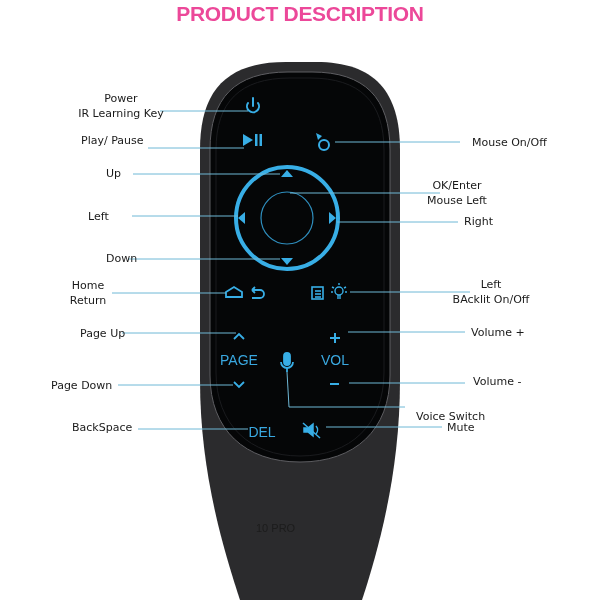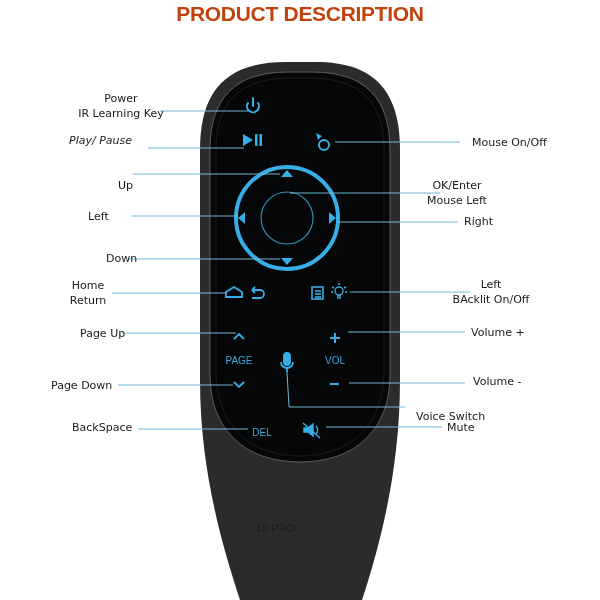--- a/index.html
+++ b/index.html
@@ -1,21 +1,21 @@
 <!DOCTYPE html>
 <html><head>
 <meta charset="utf-8">
 <style>
   html, body { margin: 0; padding: 0; }
   body { width: 600px; height: 600px; background: #ffffff; position: relative; overflow: hidden; font-family: "Liberation Sans", sans-serif; }
-  .title { position: absolute; left: 0; width: 600px; top: 2px; text-align: center; font-family: "Liberation Sans", sans-serif; font-weight: bold; font-size: 21px; color: #c2410c; letter-spacing: -0.3px; }
+  .title { position: absolute; left: 0; width: 600px; top: 2px; text-align: center; font-family: "Liberation Sans", sans-serif; font-weight: bold; font-size: 21px; color: #ec4899; letter-spacing: -0.3px; }
   .stage { position: absolute; left: 0; top: 0; width: 600px; height: 600px; }
   .lbl { position: absolute; font-family: "DejaVu Sans", sans-serif; font-size: 11px; color: #1a1a1a; line-height: 15px; white-space: nowrap; }
   .lbl.c { text-align: center; transform: translateX(-50%); }
-  .key-text { position: absolute; font-family: "Liberation Sans", sans-serif; font-size: 10px; color: #3aa8e0; transform: translate(-50%, -50%); }
+  .key-text { position: absolute; font-family: "Liberation Sans", sans-serif; font-size: 14px; color: #3aa8e0; transform: translate(-50%, -50%); }
   .logo { position: absolute; left: 256px; top: 522px; font-family: "Liberation Sans", sans-serif; font-size: 11px; color: #1c1c1c; }
 </style>
 </head>
 <body>
 
 <div class="title">PRODUCT DESCRIPTION</div>
 
 <svg class="stage" width="600" height="600" viewBox="0 0 600 600">
 
   <path d="M286 62 C 225 62, 200 92, 200 150 L 200 380 C 200 470, 222 545, 240 600 L 362 600 C 380 545, 400 470, 400 380 L 400 150 C 400 92, 375 62, 316 62 Z" fill="#2b2b2d"></path>
@@ -113,23 +113,23 @@
 
 <span class="key-text" style="left:239px; top:360px;">PAGE</span>
 <span class="key-text" style="left:335px; top:360px;">VOL</span>
 <span class="key-text" style="left:262px; top:432px;">DEL</span>
 <span class="logo">10 PRO</span>
 
 <div class="lbl c" style="left:121px; top:91px;">
   <div>Power</div>
     <div>IR Learning Key</div>
 </div>
-<div class="lbl" style="left:69px; top:133px;font-style:italic;">Play/ Pause</div>
+<div class="lbl" style="left:81px; top:133px;">Play/ Pause</div>
 <div class="lbl" style="left:472px; top:135px;">Mouse On/Off</div>
-<div class="lbl" style="left:118px; top:166px;margin-top:12px;">Up</div>
+<div class="lbl" style="left:106px; top:166px;">Up</div>
 <div class="lbl c" style="left:457px; top:178px;">
   <div>OK/Enter</div>
     <div>Mouse Left</div>
 </div>
 <div class="lbl" style="left:88px; top:209px;">Left</div>
 <div class="lbl" style="left:464px; top:214px;">Right</div>
 <div class="lbl" style="left:93px; top:251px;margin-left:13px;">Down</div>
 <div class="lbl c" style="left:88px; top:278px;">
   <div>Home</div>
     <div>Return</div>

